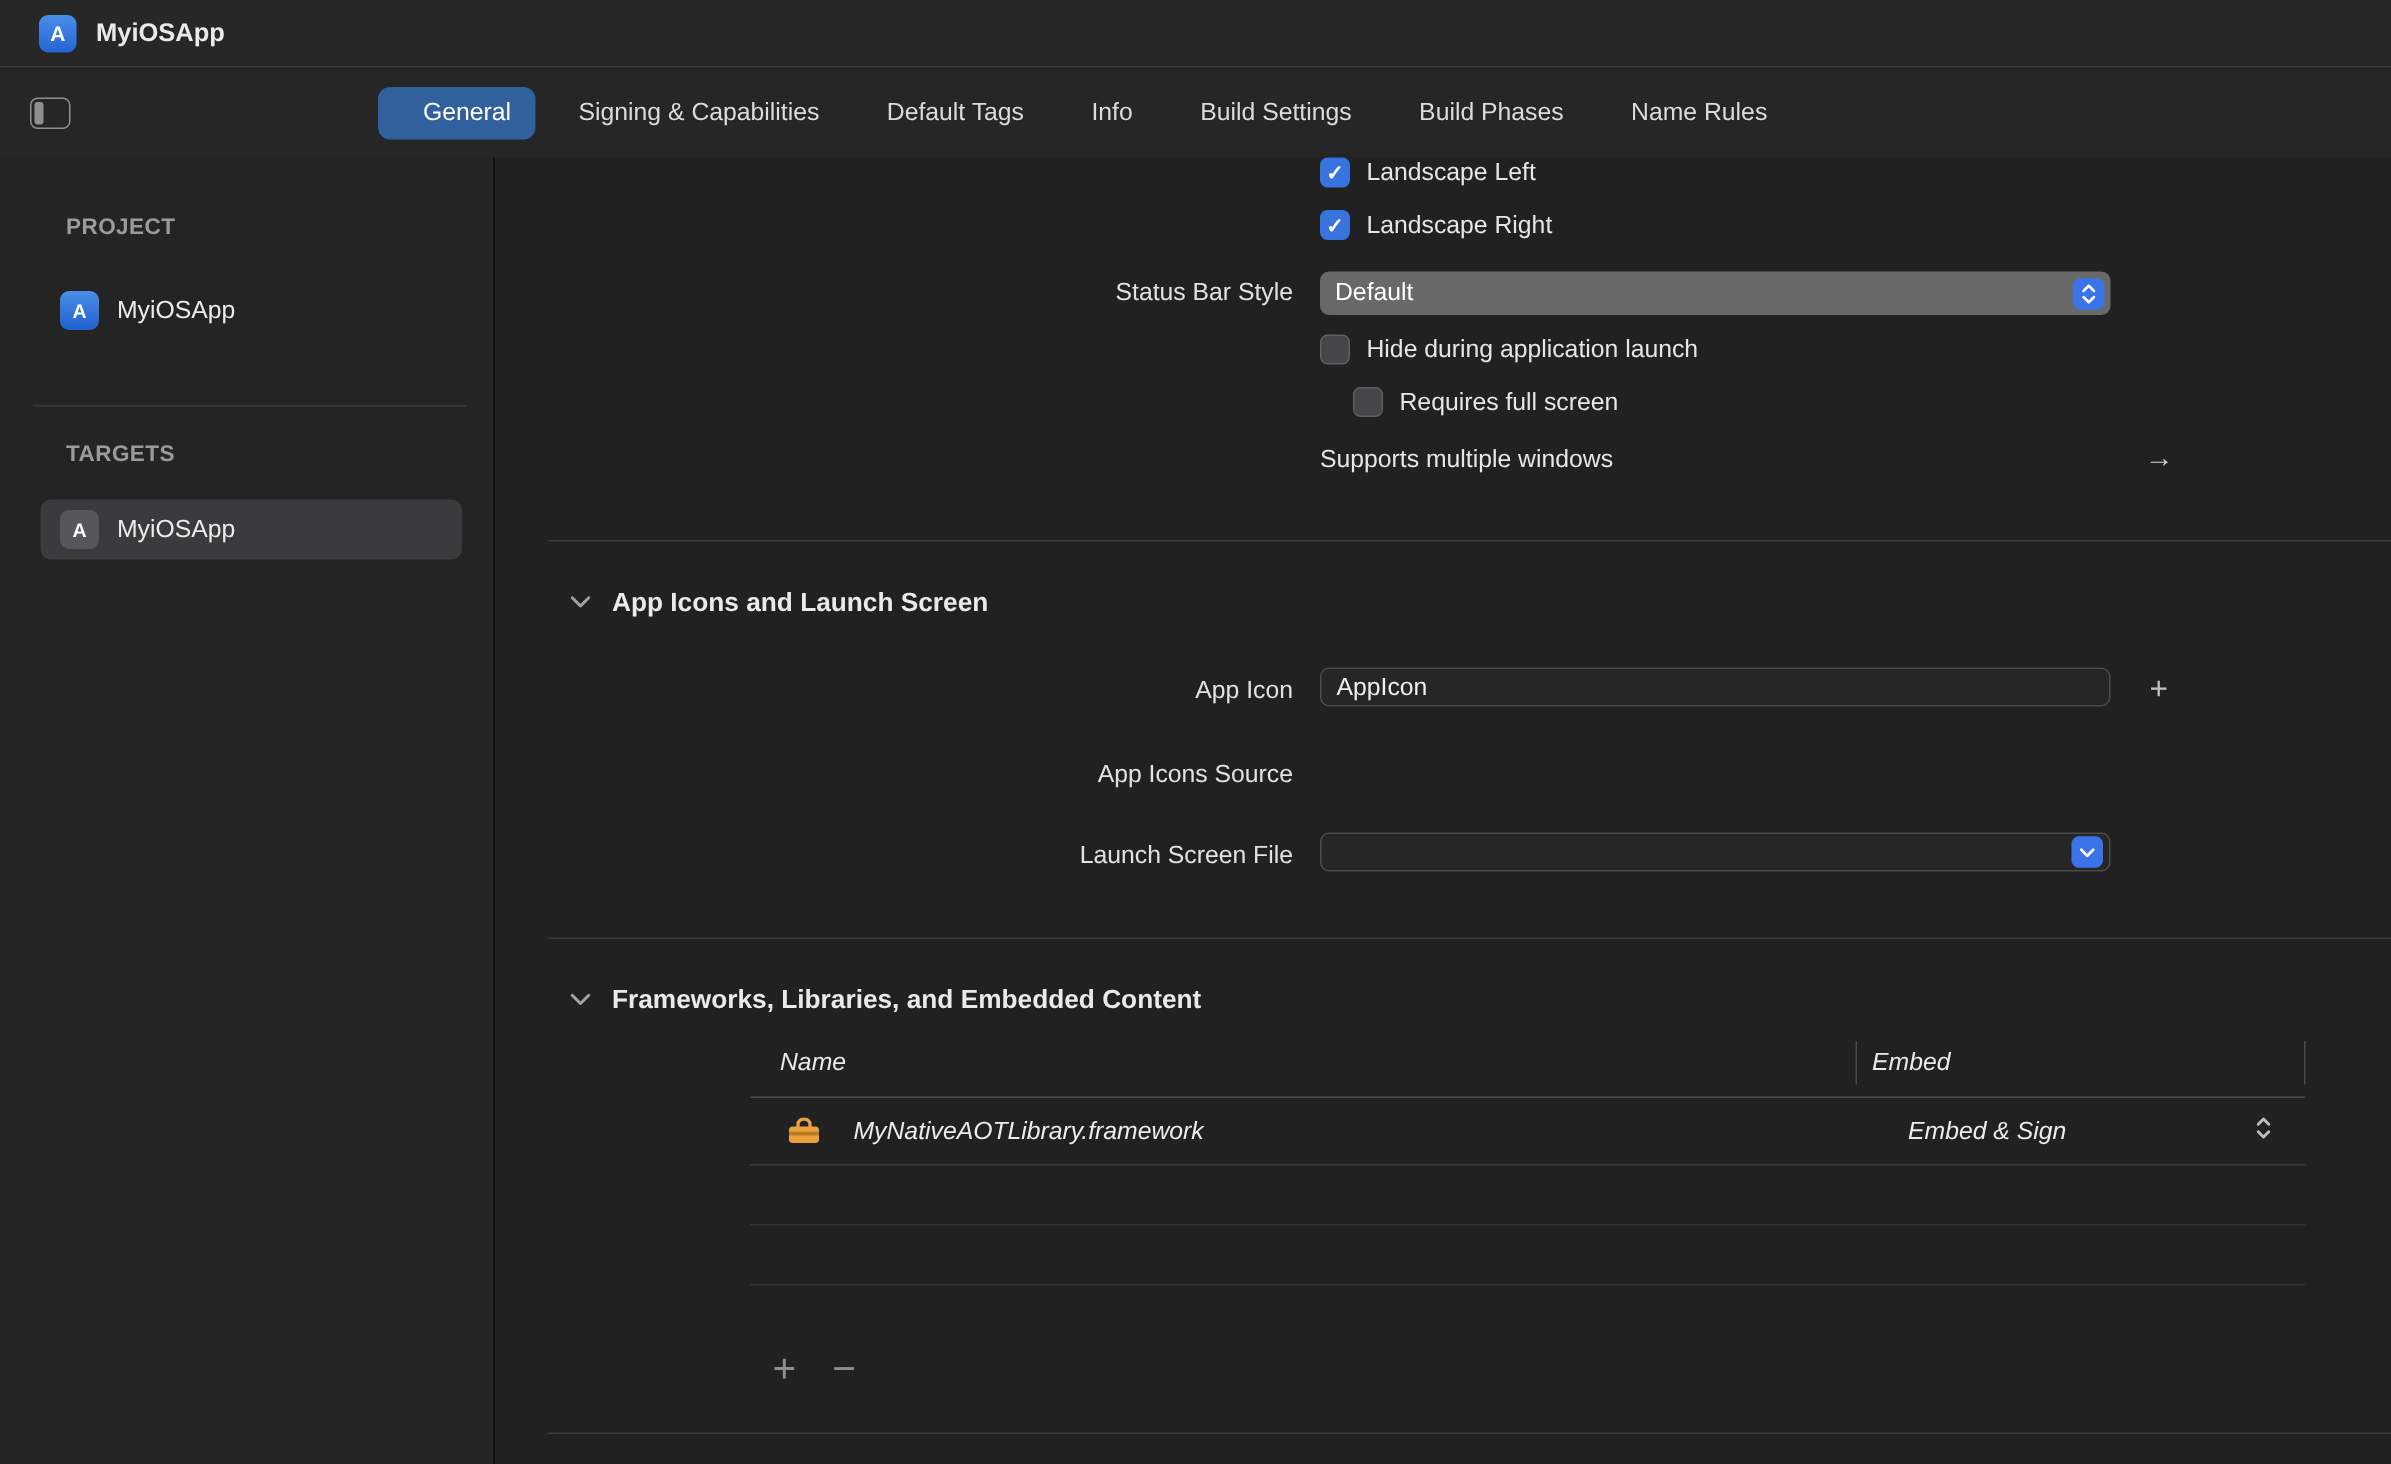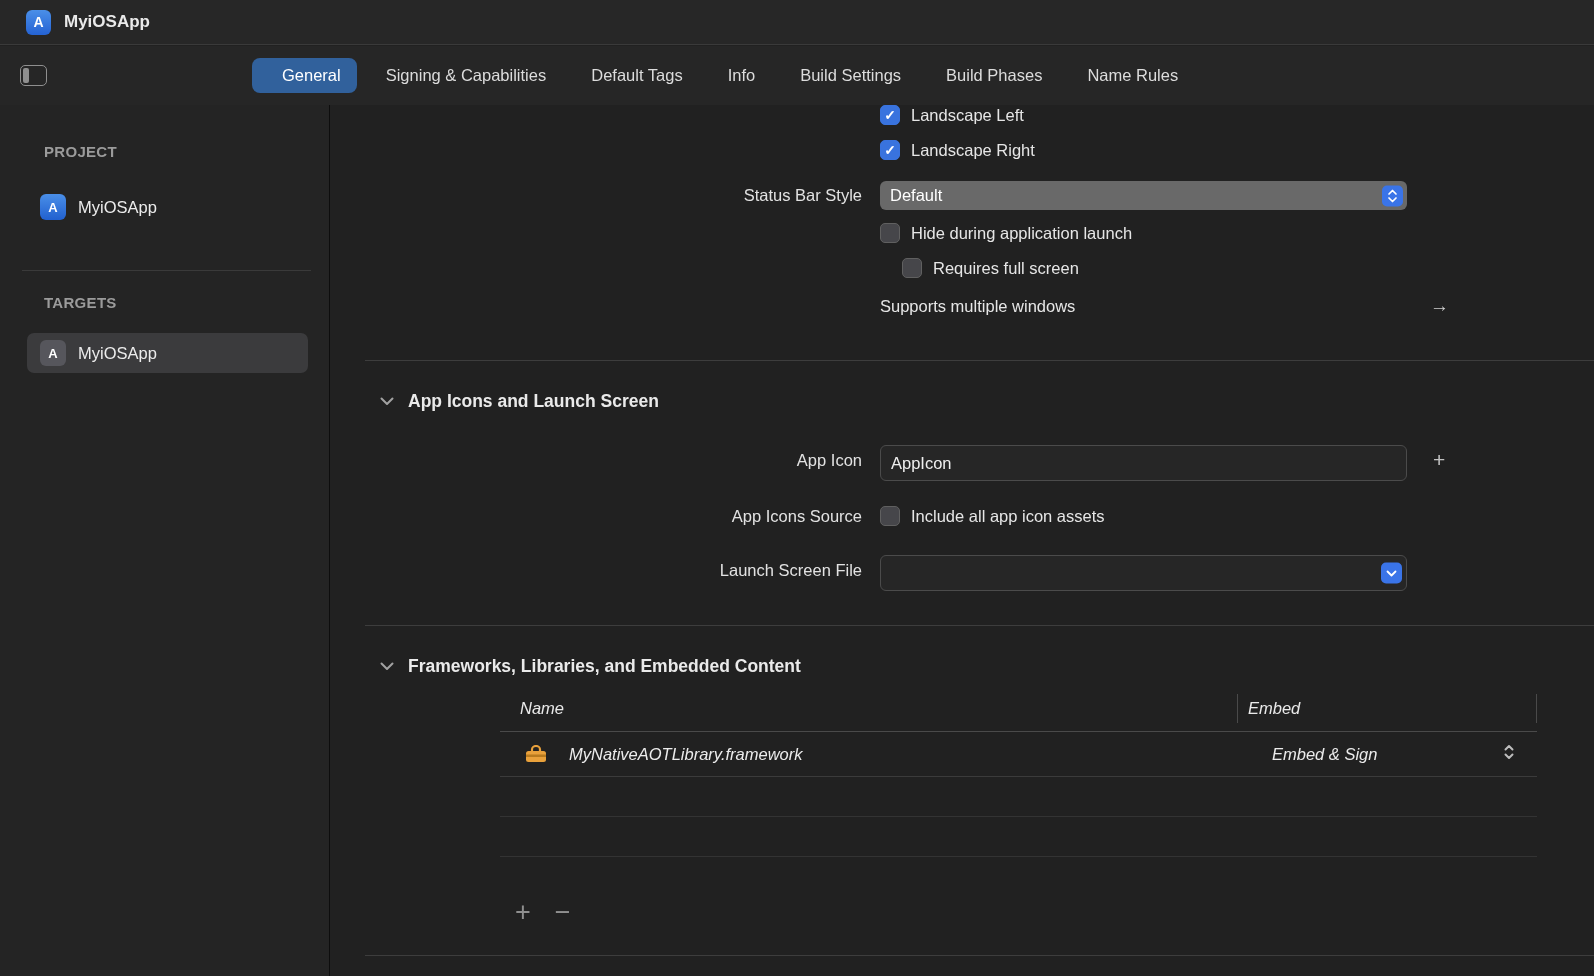--- a/index.html
+++ b/index.html
@@ -33,21 +33,21 @@
   
   .content { position:absolute; left:330px; top:0; right:0; bottom:0; background:#212121; }
   .form-row { position:absolute; left:0; right:0; }
   .form-label { position:absolute; left:0; width:532px; text-align:right; font-size:16.5px; color:#e2e2e2; }
   .field-area { position:absolute; left:550px; }
   .check-row { display:flex; align-items:center; gap:11px; font-size:16.5px; color:#e6e6e6; }
   .checkbox { width:20px; height:20px; border-radius:5px; background:#46464a; border:1px solid #606060; display:inline-flex; align-items:center; justify-content:center; flex:none; color:transparent; font-size:14px; }
   .checkbox.checked { background:#3973de; border-color:#3973de; color:#fff; font-weight:bold; }
   .select { width:527px; height:29px; background:#696969; border-radius:6px; display:flex; align-items:center; padding-left:10px; font-size:16.5px; color:#fff; position:relative; }
   .stepper { position:absolute; right:4px; top:50%; transform:translateY(-50%); width:21px; height:21px; border-radius:5px; background:#3a74e8; display:flex; align-items:center; justify-content:center; }
-  .textfield { width:527px; height:36px; background:#262626; border:1px solid #4b4b4b; border-radius:6px; display:flex; align-items:center; padding-left:10px; font-size:16.5px; color:#efefef; position:relative; }
+  .textfield { width:527px; height:26px; background:#262626; border:1px solid #4b4b4b; border-radius:6px; display:flex; align-items:center; padding-left:10px; font-size:16.5px; color:#efefef; position:relative; }
   .divider { position:absolute; left:35px; right:0; height:1px; background:#3d3d3d; }
   .section-header { position:absolute; left:50px; display:flex; align-items:center; gap:14px; font-size:17.5px; font-weight:bold; color:#eaeaea; }
   .link-arrow { position:absolute; left:1100px; top:0; font-size:19px; color:#cfcfcf; }
   .plus-btn { position:absolute; left:1103px; top:0; font-size:21px; color:#c2c2c2; line-height:30px; }
 
   
   .table { position:absolute; left:170px; width:1037px; }
   .t-header { position:relative; height:46px; border-bottom:1px solid #4a4a4a; display:flex; align-items:center; font-size:16.5px; color:#eaeaea; }
   .t-h-name { padding-left:20px; }
   .t-h-embed { position:absolute; left:748px; }
@@ -171,26 +171,20 @@
       <div class="form-row" style="top:340px; height:30px;">
         <div class="form-label" style="line-height:30px;">App Icon</div>
         <div class="field-area textfield">
           <span>AppIcon</span>
         </div>
         <div class="plus-btn">+</div>
       </div>
 
       <div class="form-row" style="top:396px; height:30px;">
         <div class="form-label" style="line-height:30px;">App Icons Source</div>
-        <div class="field-area check-row" style="height:30px;">
-          <span class="checkbox">
-              <span>✓</span>
-            </span>
-          <span>Include all app icon assets</span>
-        </div>
       </div>
 
       <div class="form-row" style="top:450px; height:30px;">
         <div class="form-label" style="line-height:30px;">Launch Screen File</div>
         <div class="field-area textfield">
           <span></span>
           <span class="stepper" style="width:21px;height:21px;">
             <svg width="11" height="8" viewBox="0 0 11 8">
                 <path d="M1.5 2 L5.5 6 L9.5 2" stroke="#ffffff" stroke-width="1.8" fill="none" stroke-linecap="round" stroke-linejoin="round"></path>
               </svg>

